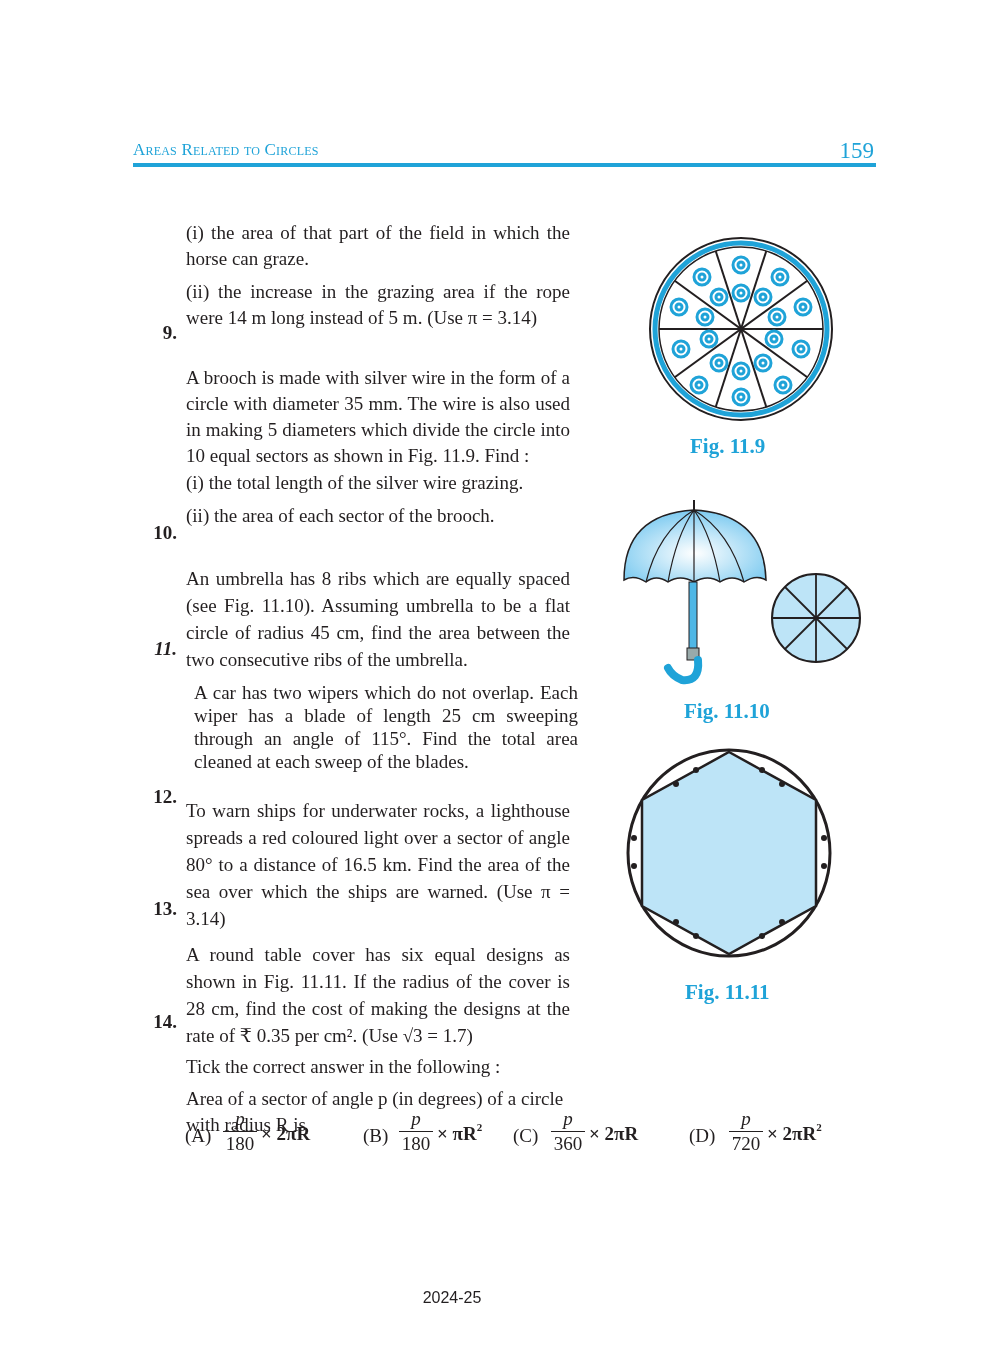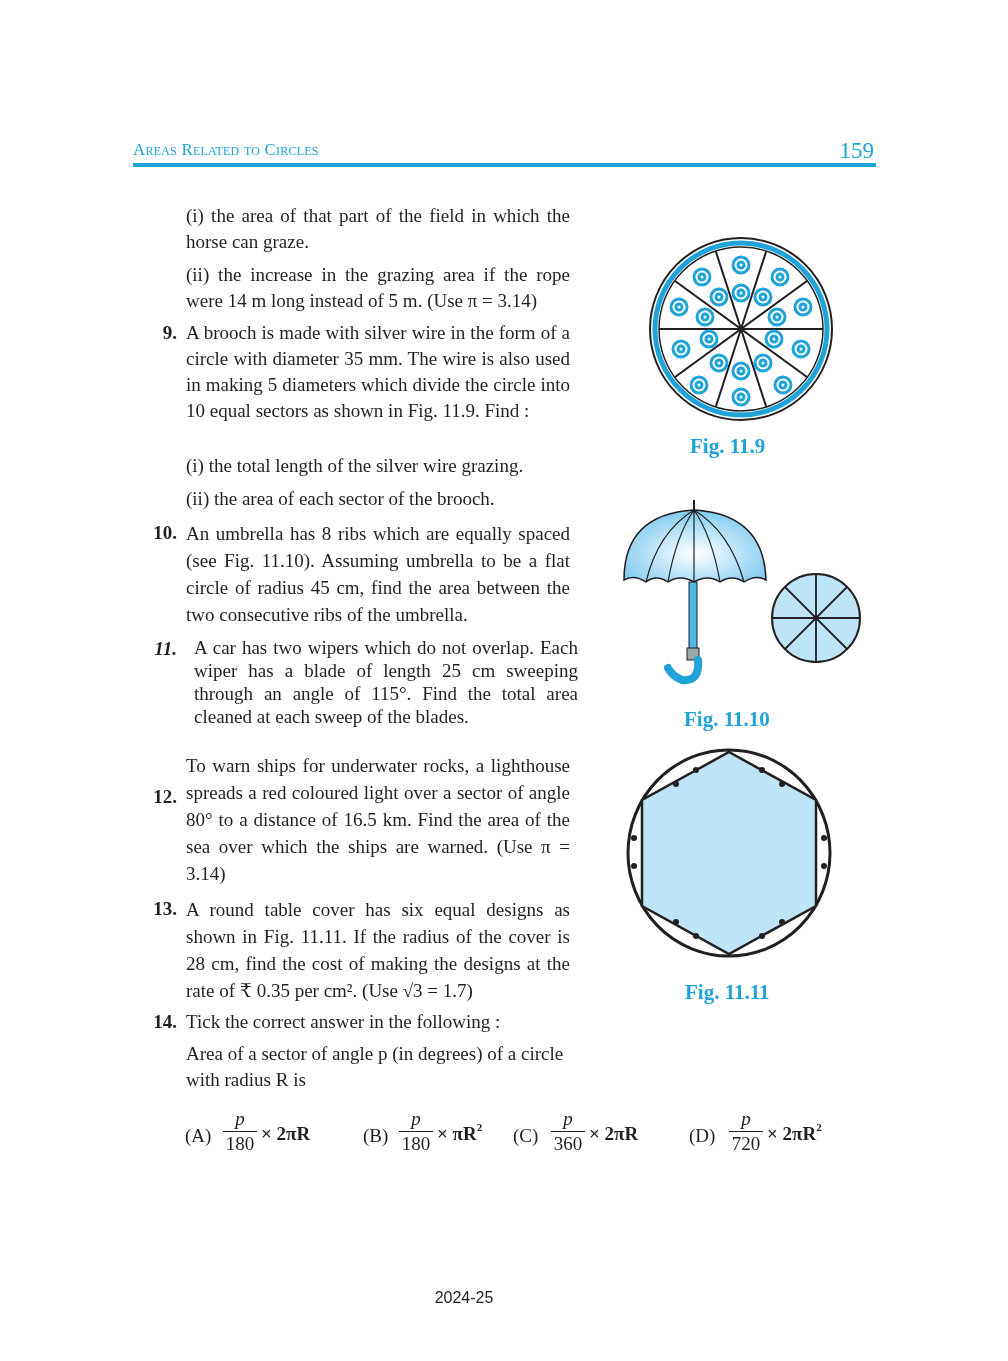--- a/index.html
+++ b/index.html
@@ -4,37 +4,37 @@
 <style>
   html, body { margin: 0; padding: 0; background: #ffffff; }
   body { width: 1008px; height: 1361px; position: relative; overflow: hidden;
          font-family: "Liberation Serif", "DejaVu Serif", serif; color: #231f20; }
   .header { position: absolute; left: 133px; top: 138px; width: 743px; height: 30px; }
   .header-title { position: absolute; left: 0; top: 2px; font-size: 17px; color: #1fa3d8;
                   font-variant: small-caps; letter-spacing: 0.2px; }
   .header-page { position: absolute; right: 2px; top: 0; font-size: 23px; color: #1fa3d8; }
   .header-rule { position: absolute; left: 0; top: 25px; width: 743px; height: 4px; background: #1fa3d8; }
 
-  .text { position: absolute; font-size: 19px; line-height: 26px; text-align: justify; }
+  .text { position: absolute; font-size: 19px; line-height: 26px; text-align: justify; margin-top: 45px; }
   .num { position: absolute; font-weight: bold; font-size: 19px; line-height: 26px; text-align: right; width: 36px; }
-  .sub { position: absolute; font-size: 19px; line-height: 26px; text-align: justify; }
+  .sub { position: absolute; font-size: 19px; line-height: 26px; text-align: justify; margin-top: 17px; }
 
   .fig-caption { position: absolute; font-weight: bold; font-size: 21px; color: #1fa3d8; }
 
   .options { position: absolute; left: 185px; top: 1108px; width: 680px; height: 56px; font-size: 19px; }
   .opt { position: absolute; top: 0; height: 56px; }
   .opt-label { position: absolute; top: 17px; }
   .frac { position: absolute; top: 0; width: 34px; text-align: center; }
   .frac .n { display: block; font-style: italic; line-height: 22px; }
   .frac .bar { display: block; height: 1px; background: #231f20; margin: 1px 0; }
   .frac .d { display: block; line-height: 22px; }
   .opt-expr { position: absolute; top: 13px; white-space: nowrap; font-weight: bold; }
   .opt-expr sup { font-size: 11px; vertical-align: 9px; }
 
-  .footer { position: absolute; left: 12px; width: 904px; top: 1289px; text-align: center;
+  .footer { position: absolute; left: 0; width: 904px; top: 1289px; text-align: center;
             font-family: "Liberation Sans", "DejaVu Sans", sans-serif; font-size: 16px; color: #231f20; }
   svg { position: absolute; }
 </style>
 </head>
 <body>
 
 <div class="header">
   <span class="header-title">Areas Related to Circles</span>
   <span class="header-page">159</span>
   <div class="header-rule"></div>
@@ -179,21 +179,21 @@
   <g transform="translate(196,122)">
     <circle r="44" fill="#bde4f7" stroke="#231f20" stroke-width="2"></circle>
     <g stroke="#231f20" stroke-width="1.8">
       <line x1="-44" y1="0" x2="44" y2="0"></line>
         <line x1="0" y1="-44" x2="0" y2="44"></line>
       <line x1="-31" y1="-31" x2="31" y2="31"></line>
         <line x1="31" y1="-31" x2="-31" y2="31"></line>
     </g>
   </g>
 </svg>
-<div class="fig-caption" style="left:684px; top:699px;margin-top:8px;">Fig. 11.10</div>
+<div class="fig-caption" style="left:684px; top:699px;">Fig. 11.10</div>
 
 <svg style="left:626px; top:748px;" width="206" height="210" viewBox="0 0 206 210">
   <ellipse cx="103" cy="105" rx="101" ry="103" fill="#fff" stroke="#231f20" stroke-width="3"></ellipse>
   <polygon points="103,4 190,52 190,158 103,206 16,158 16,52" fill="#bde4f7" stroke="#231f20" stroke-width="2.5"></polygon>
   <g fill="#231f20">
     <circle cx="70" cy="22" r="3"></circle>
       <circle cx="50" cy="36" r="3"></circle>
       <circle cx="136" cy="22" r="3"></circle>
       <circle cx="156" cy="36" r="3"></circle>
     <circle cx="8" cy="90" r="3"></circle>

